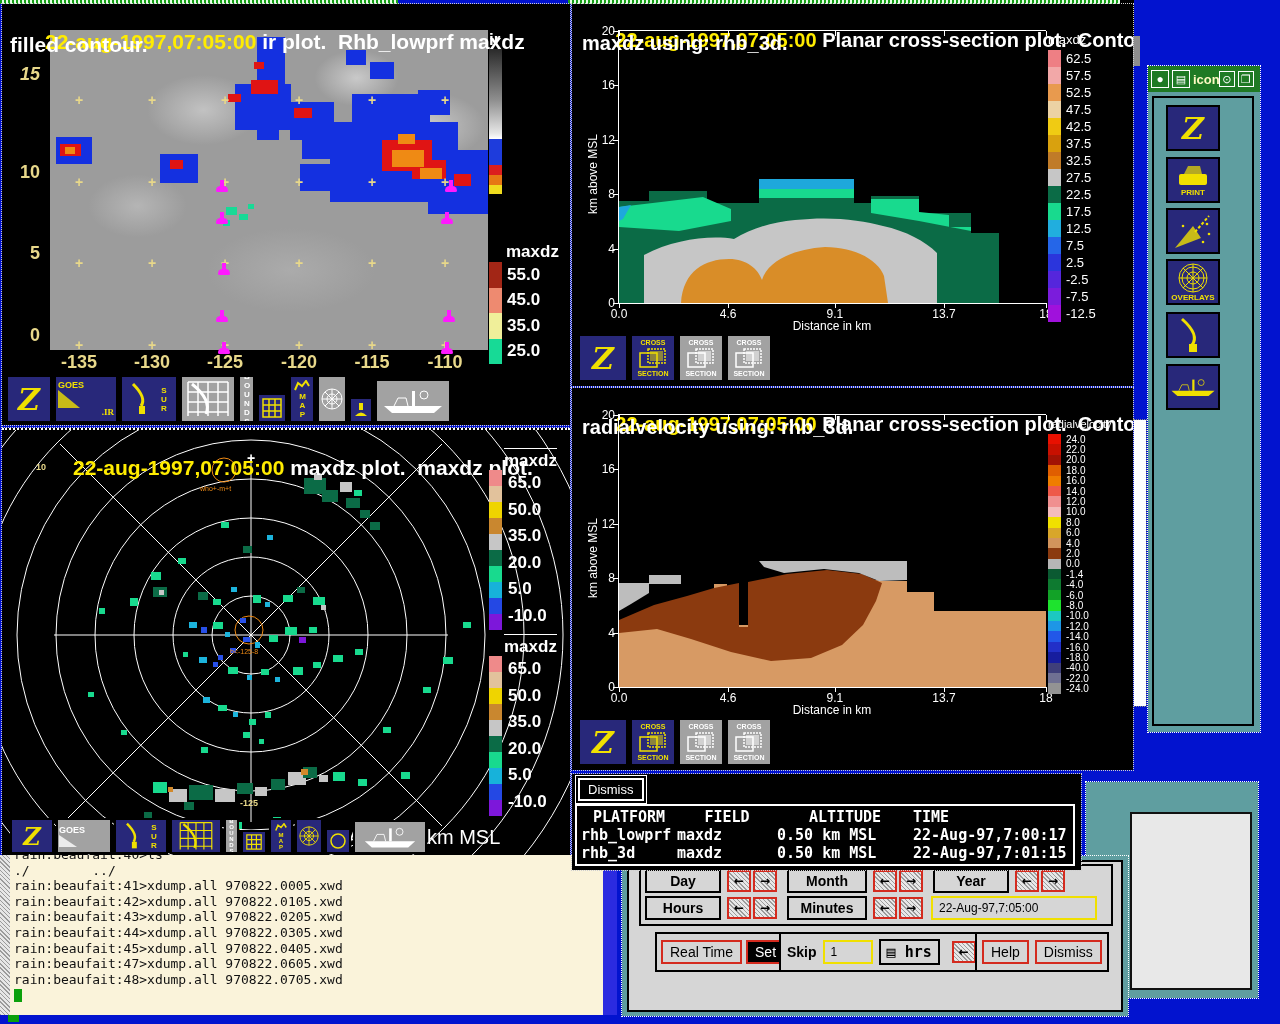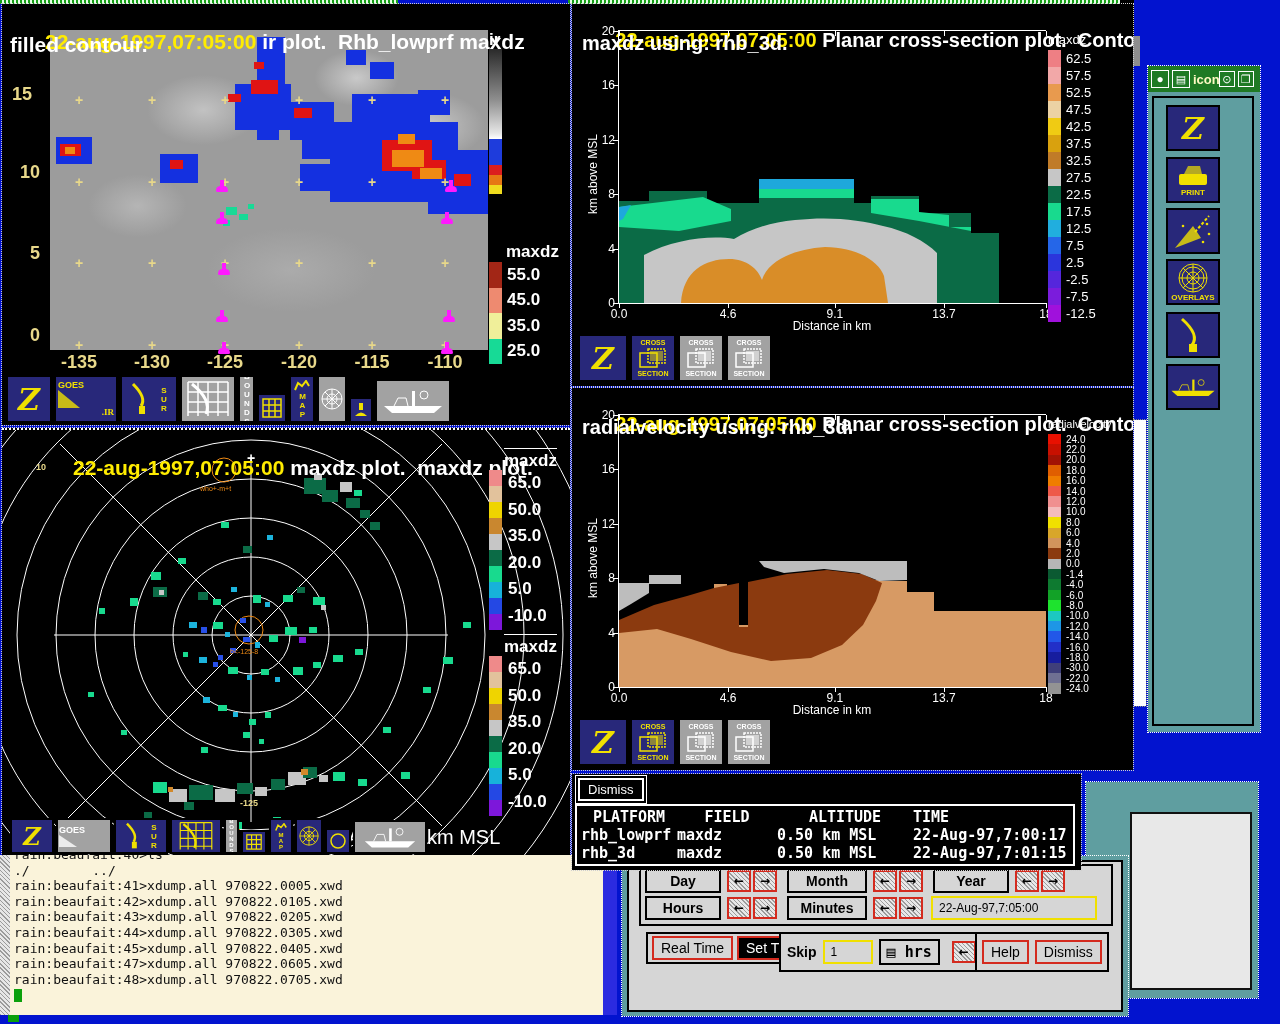--- a/index.html
+++ b/index.html
@@ -189,21 +189,21 @@
         </div>
       </div>
 
     <div class="abs title" style="left:8px;top:2px;">
       <span class="t-yel">22-aug-1997,07:05:00</span><span class="t-wht"> ir plot.  Rhb_lowprf maxdz</span>
     </div>
     <div class="abs title t-wht" style="left:8px;top:29px;">filled contour.</div>
 
     <div class="abs" style="left:0;top:0;width:40px;height:421px;">
 
-    <div class="abs axis-lab" style="left: 10px; transform: translateY(-50%); width: 28px; top: 90px;">15</div>
+    <div class="abs axis-lab" style="left: 10px; transform: translateY(-50%); width: 28px; text-align: right; top: 70px; font-style: italic;">15</div>
         <div class="abs axis-lab" style="left: 10px; transform: translateY(-50%); width: 28px; text-align: right; top: 168px;">10</div>
         <div class="abs axis-lab" style="left: 10px; transform: translateY(-50%); width: 28px; text-align: right; top: 249px;">5</div>
         <div class="abs axis-lab" style="left: 10px; transform: translateY(-50%); width: 28px; text-align: right; top: 331px;">0</div>
       </div>
     <div class="abs" style="left:0;top:0;width:568px;height:421px;">
 
     <div class="abs axis-lab" style="top: 348px; transform: translateX(-50%); left: 77px;">-135</div>
         <div class="abs axis-lab" style="top: 348px; transform: translateX(-50%); left: 150px;">-130</div>
         <div class="abs axis-lab" style="top: 348px; transform: translateX(-50%); left: 223px;">-125</div>
         <div class="abs axis-lab" style="top: 348px; transform: translateX(-50%); left: 297px;">-120</div>
@@ -635,21 +635,21 @@
         <div class="cbrow">
           <span class="sw" style="background: rgb(34, 48, 200);"></span>
           <span class="tv">-16.0</span>
         </div>
         <div class="cbrow">
           <span class="sw" style="background: rgb(23, 29, 158);"></span>
           <span class="tv">-18.0</span>
         </div>
         <div class="cbrow">
           <span class="sw" style="background: rgb(63, 63, 122);"></span>
-          <span class="tv">-30.0</span>
+          <span class="tv">-40.0</span>
         </div>
         <div class="cbrow">
           <span class="sw" style="background: rgb(111, 112, 146);"></span>
           <span class="tv">-22.0</span>
         </div>
         <div class="cbrow">
           <span class="sw" style="background: rgb(147, 147, 147);"></span>
           <span class="tv">-24.0</span>
         </div>
       </div>
@@ -967,21 +967,21 @@
           </span>
           <span class="tw-btn" style="width:60px;text-align:center;margin-left:10px;">Minutes</span>
           <span class="tw-arrows">
             <span class="arrowbtn">←</span>
             <span class="arrowbtn">→</span>
           </span>
           <span class="yfield" style="margin-left:8px;width:150px;">22-Aug-97,7:05:00</span>
         </div>
       </div>
 
-      <div class="tw-box" style="left:17px;top:70px;height:32px;padding:0 4px;gap:4px;">
+      <div class="tw-box" style="left:26px;top:70px;height:40px;padding:0 4px;gap:4px;">
         <span class="tw-red">Real Time</span>
         <span class="tw-red" style="background:#000;color:#fff;">Set Time</span>
       </div>
       <div class="tw-box" style="left:150px;top:70px;height:40px;padding:0 6px;gap:6px;">
         <span style="font:bold 14px 'Liberation Sans',sans-serif;">Skip</span>
         <span class="yfield" style="width:34px;">1</span>
         <span class="mono-btn"><span>▤</span> <span>hrs</span></span>
         <span class="tw-arrows">
           <span class="arrowbtn">←</span>
           <span class="arrowbtn">→</span>

